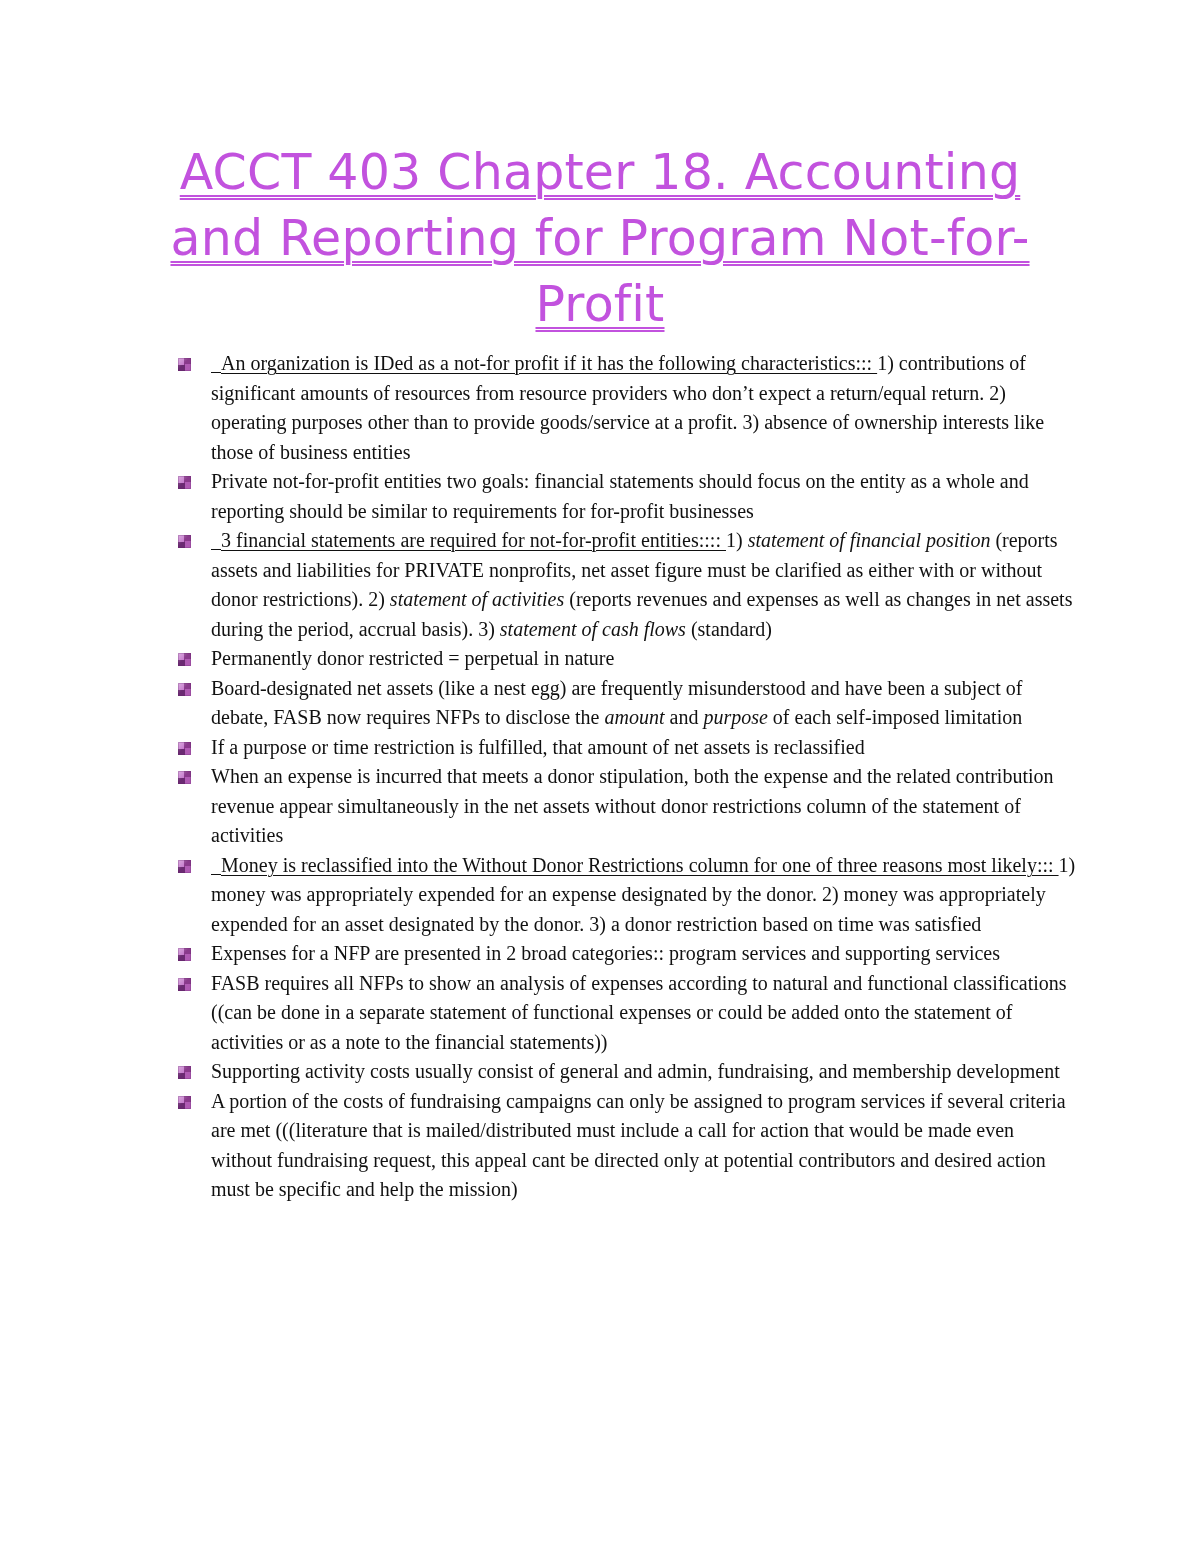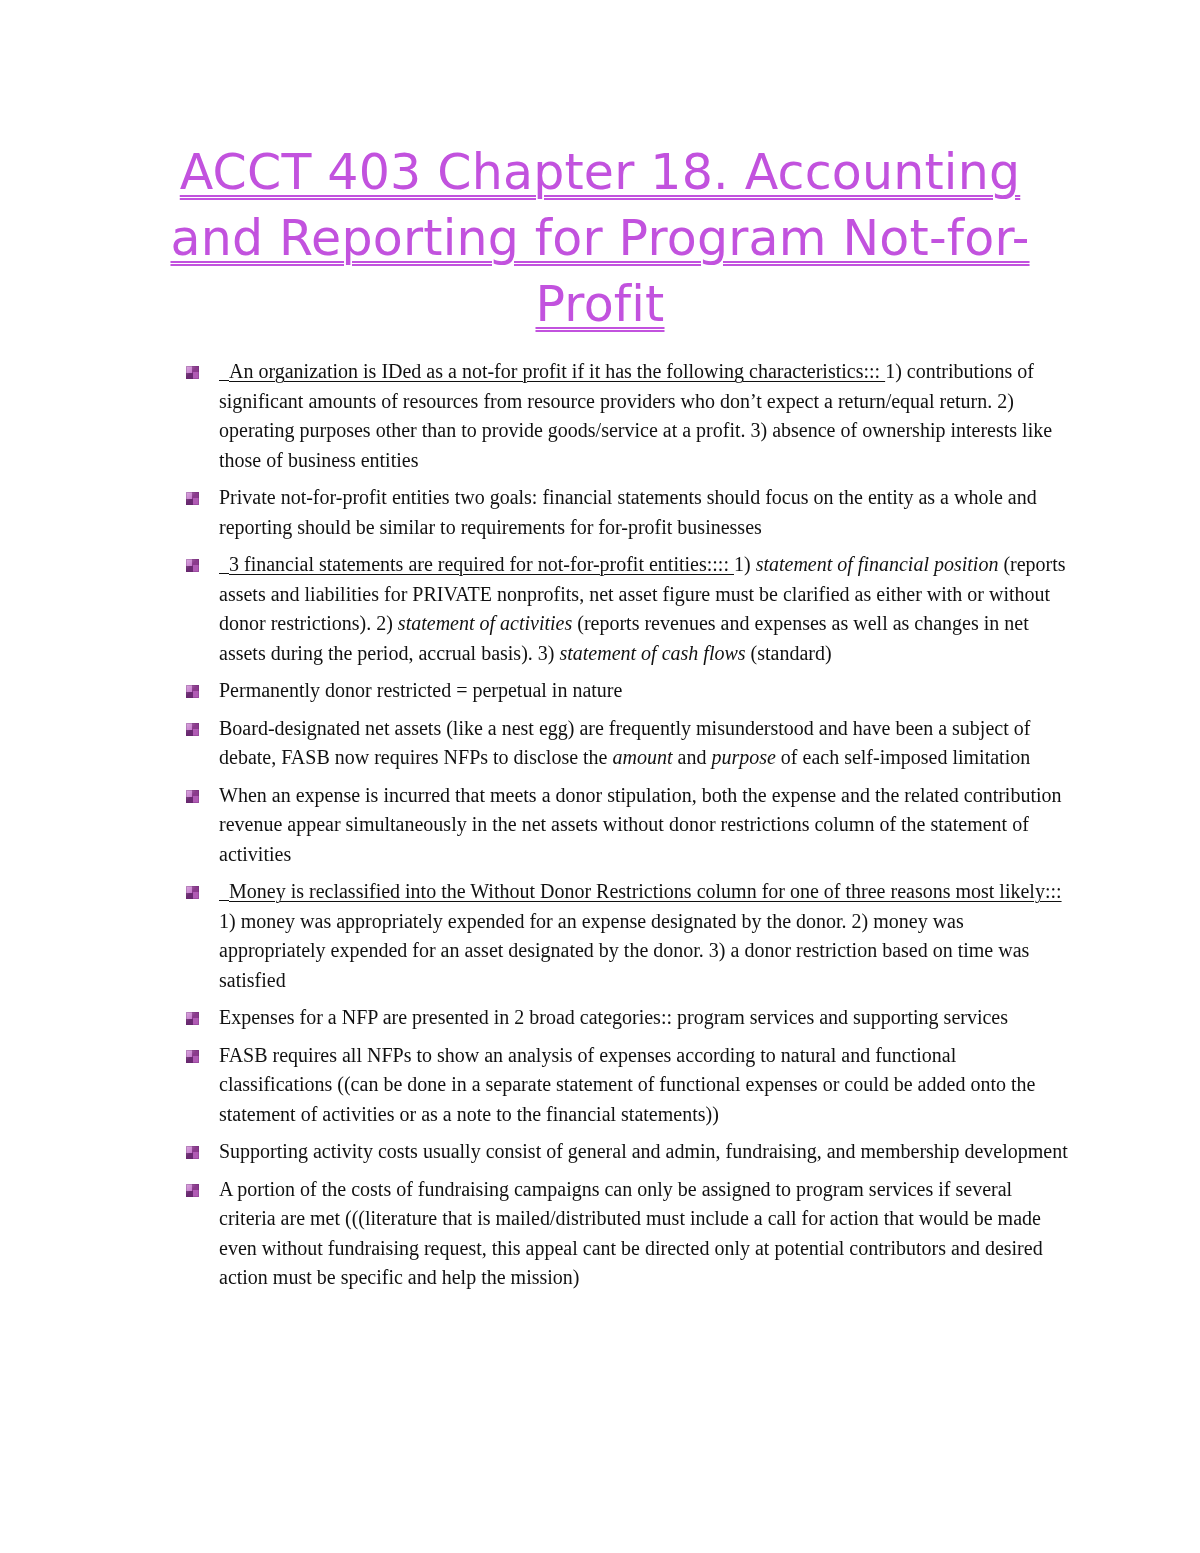--- a/index.html
+++ b/index.html
@@ -47,21 +47,21 @@
       padding: 0;
       list-style: none;
       font-family: "Liberation Serif", serif;
       font-size: 20px;
       line-height: 29.5px;
       color: #111111;
     }
     .item {
       position: relative;
       padding-left: 35px;
-      margin: 8px;
+      margin: 0;
     }
     .bullet {
       position: absolute;
       left: 2px;
       top: 9px;
       width: 13px;
       height: 13px;
       background:
         linear-gradient(135deg, rgba(255,255,255,0.35) 0%, rgba(255,255,255,0) 45%),
         conic-gradient(from 0deg, #8a3a8c 0 25%, #b05bb4 25% 50%, #6b2a72 50% 75%, #c77fce 75% 100%);
@@ -109,21 +109,21 @@
 
     <li class="item">
       <span class="bullet"></span><span>Permanently donor restricted = perpetual in nature</span>
     </li>
 
     <li class="item">
       <span class="bullet"></span><span>Board-designated net assets (like a nest egg) are frequently misunderstood and have been a subject of debate, FASB now requires NFPs to disclose the </span><em>amount</em><span> and </span><em>purpose</em><span> of each self-imposed limitation</span>
     </li>
 
     <li class="item">
-      <span class="bullet"></span>
+      <span class="bullet"></span><span>If a purpose or time restriction is fulfilled, that amount of net assets is reclassified</span>
     </li>
 
     <li class="item">
       <span class="bullet"></span><span>When an expense is incurred that meets a donor stipulation, both the expense and the related contribution revenue appear simultaneously in the net assets without donor restrictions column of the statement of activities</span>
     </li>
 
     <li class="item">
       <span class="bullet"></span><span class="lead-gap"></span><span class="u">Money is reclassified into the Without Donor Restrictions column for one of three reasons most likely::: </span><span>1) money was appropriately expended for an expense designated by the donor. 2) money was appropriately expended for an asset designated by the donor. 3) a donor restriction based on time was satisfied</span>
     </li>
 

